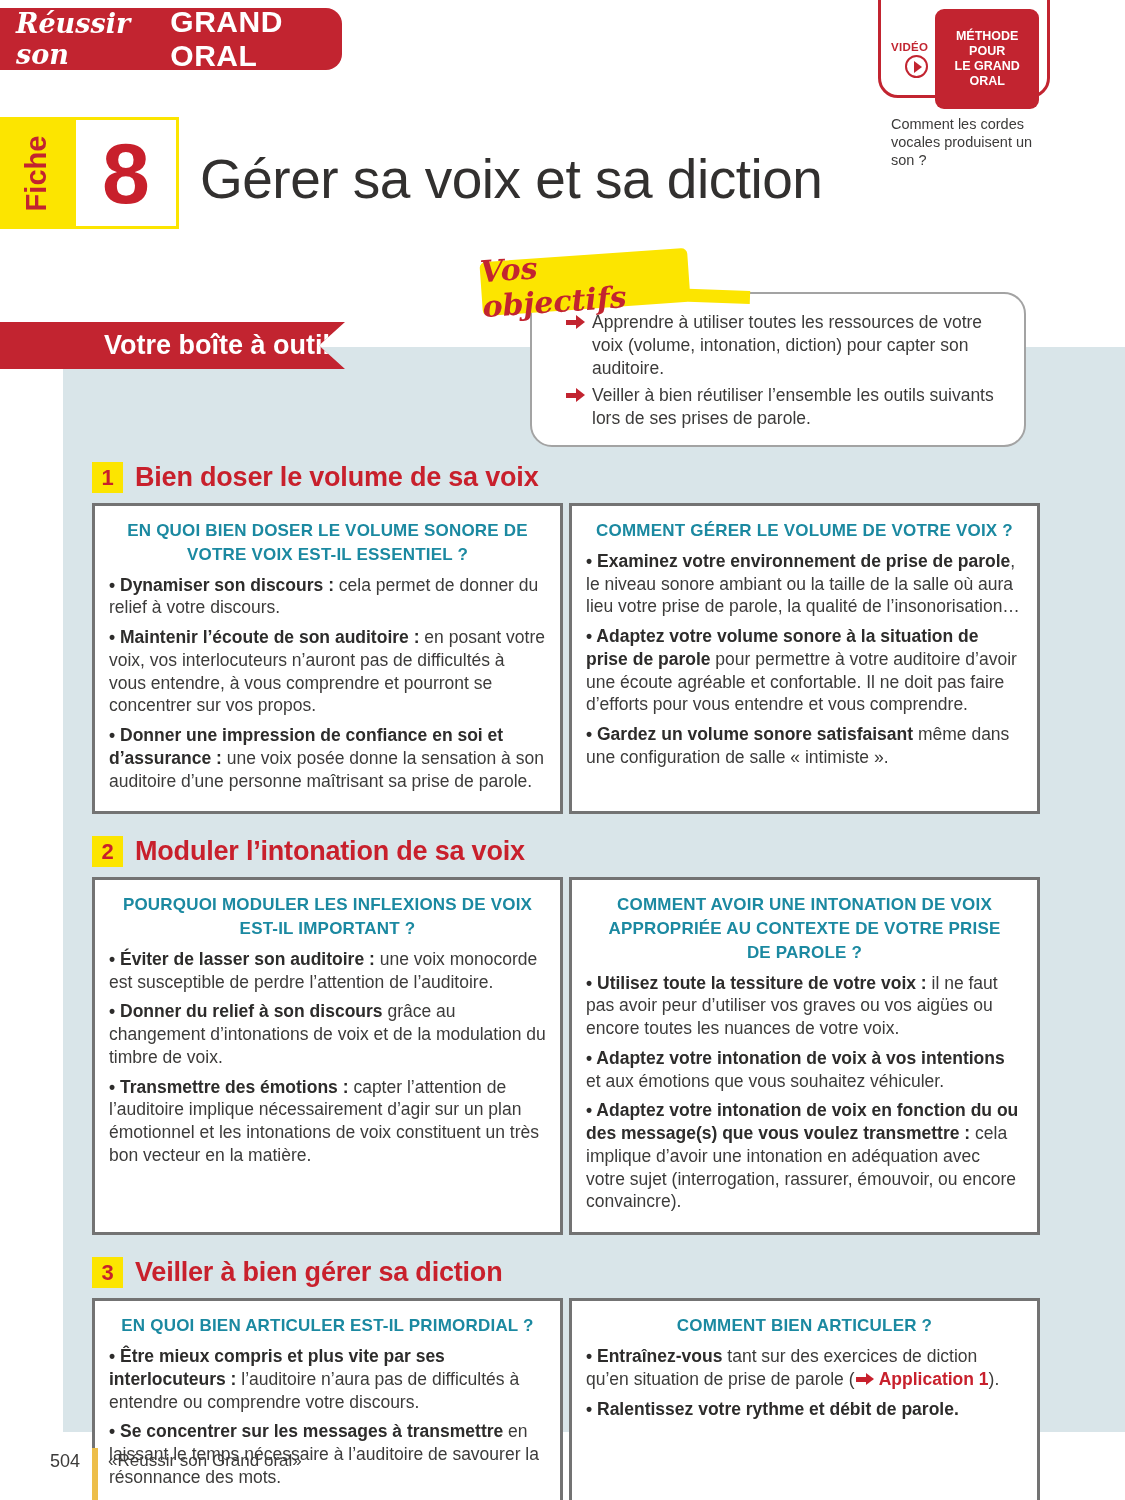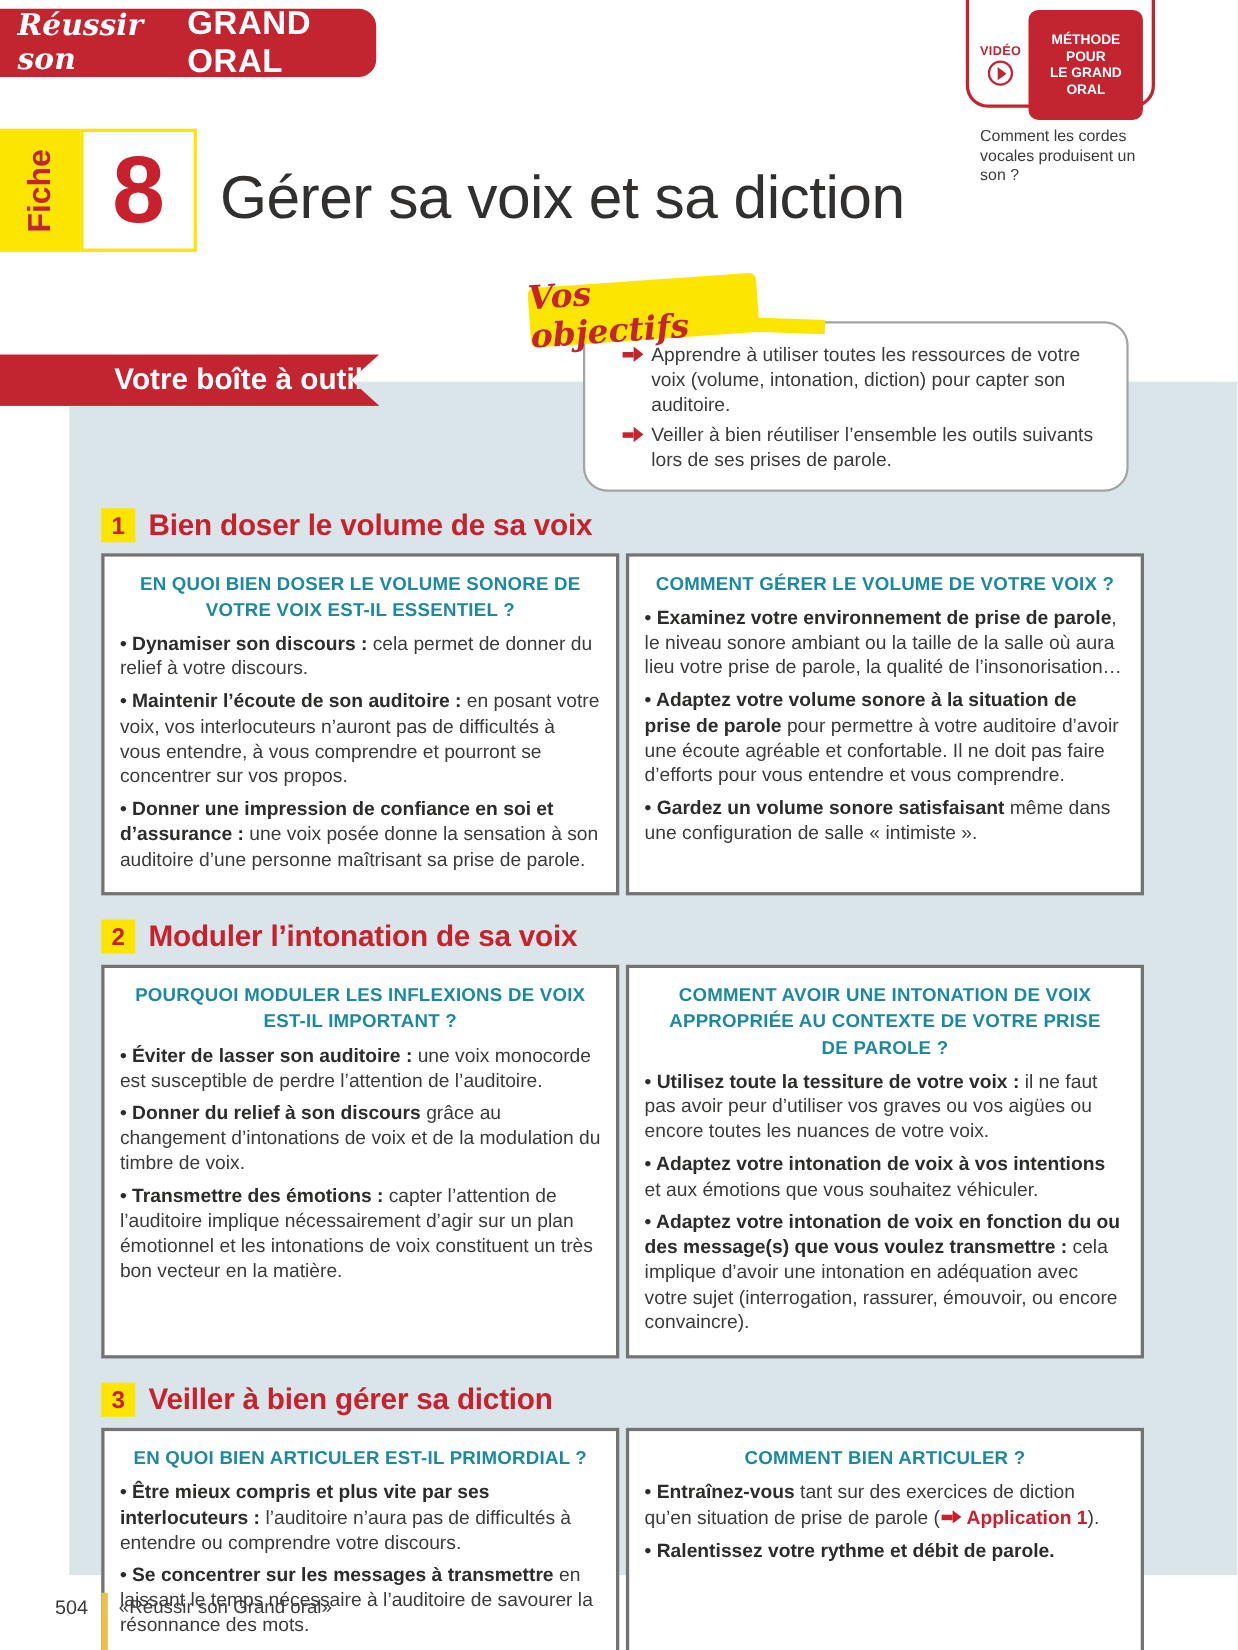--- a/index.html
+++ b/index.html
@@ -11,21 +11,21 @@
   .brand-banner{ position:absolute; left:0; top:8px; width:342px; height:62px;
     background:#c22430; border-radius:0 16px 16px 0; display:flex; align-items:center;
     padding-left:16px; gap:9px; }
   .brand-script{ color:#fff; font-family:"DejaVu Serif",serif; font-style:italic; font-weight:bold; font-size:27px; }
   .brand-bold{ color:#fff; font-weight:bold; font-size:30px; letter-spacing:.5px; }
 
   
   .video-box{ position:absolute; left:878px; top:-26px; width:172px; height:124px;
     background:#fff; border:3px solid #c22430; border-radius:20px; padding:32px 8px 6px 10px; }
   .video-row{ display:flex; align-items:center; gap:7px; }
-  .video-col{ display:flex; flex-direction:column; align-items:center; gap:2px; }
+  .video-col{ display:flex; flex-direction:column; align-items:flex-end; gap:2px; }
   .video-label{ color:#c22430; font-weight:bold; font-size:11.5px; letter-spacing:.3px; }
   .play-circle{ width:23px; height:23px; border:2.5px solid #c22430; border-radius:50%; position:relative; background:#fff; }
   .play-circle::after{ content:""; position:absolute; left:7px; top:4.5px;
     border-left:8px solid #c22430; border-top:6px solid transparent; border-bottom:6px solid transparent; }
   .video-badge{ background:#c22430; color:#fff; font-weight:bold; font-size:12.5px; line-height:1.2;
     text-align:center; padding:20px 7px; border-radius:9px; }
   .video-question{ margin-top:6px; font-size:14.5px; line-height:1.25; color:#3c3b3a; }
 
   
   .fiche-yellow{ position:absolute; left:0; top:117px; width:73px; height:112px; background:#fce500;

